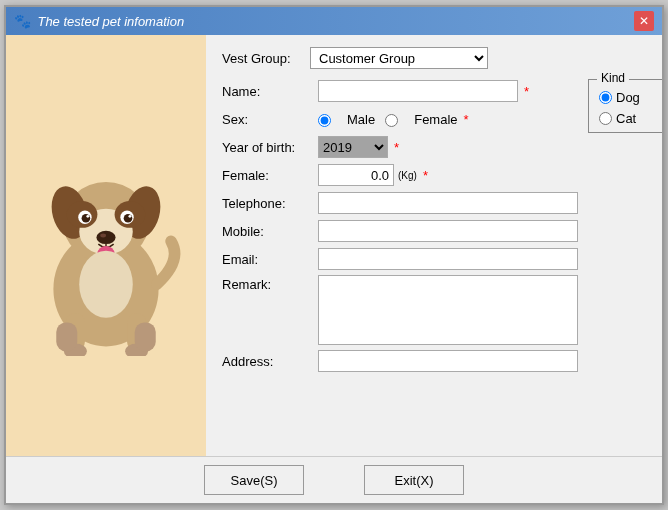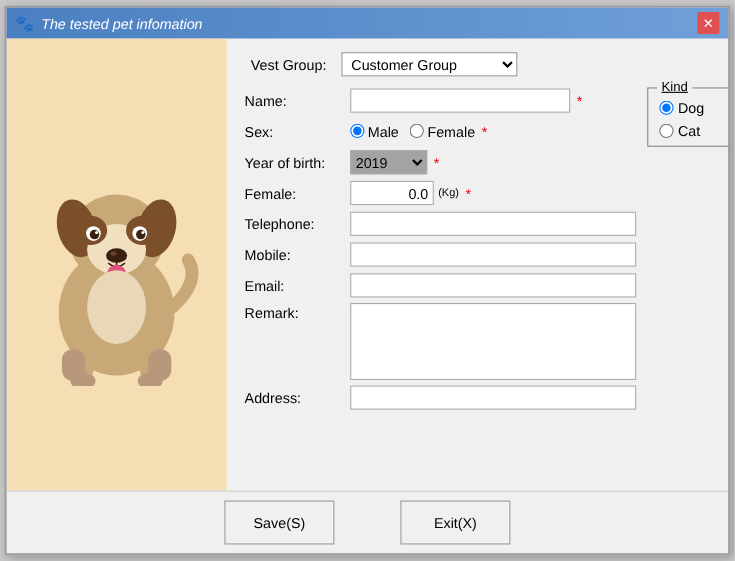--- a/index.html
+++ b/index.html
@@ -85,24 +85,24 @@
       overflow-y: auto;
     }
     .vest-row {
       display: flex;
       align-items: center;
       gap: 8px;
       margin-bottom: 10px;
     }
     .vest-label {
       min-width: 80px;
-      text-align: center;
+      text-align: left;
     }
     .vest-select {
-      width: 160px;
+      width: 178px;
       height: 22px;
       border: 1px solid #999;
       background: white;
       font-size: 13px;
       padding: 1px 4px;
     }
     .main-form {
       display: flex;
       gap: 10px;
       flex: 1;
@@ -119,21 +119,20 @@
       min-width: 100px;
       position: relative;
     }
     .kind-legend {
       position: absolute;
       top: -9px;
       left: 8px;
       background: #f0f0f0;
       padding: 0 4px;
       font-size: 12px;
-      text-decoration: underline;
     }
     .form-row {
       display: flex;
       align-items: center;
       gap: 6px;
       min-height: 24px;
     }
     .form-label {
       min-width: 90px;
       text-align: left;
@@ -150,22 +149,22 @@
       color: red;
       font-size: 13px;
     }
     .radio-group {
       display: flex;
       align-items: center;
       gap: 10px;
     }
     .radio-item {
       display: flex;
-      align-items: flex-start;
-      gap: 3px;
+      align-items: flex-end;
+      gap: 16px;
       font-size: 13px;
     }
     .year-select {
       width: 70px;
       height: 22px;
       border: 1px solid #aaa;
       background: #a3a3a3;
       font-size: 13px;
     }
     .weight-group {
@@ -199,21 +198,21 @@
     .bottom-bar {
       display: flex;
       justify-content: center;
       gap: 60px;
       padding: 8px 16px;
       border-top: 1px solid #ccc;
       flex-shrink: 0;
     }
     .bottom-btn {
       width: 100px;
-      height: 40px;
+      height: 30px;
       background: #f0f0f0;
       border: 1px solid #999;
       font-size: 13px;
       cursor: pointer;
       display: flex;
       align-items: center;
       justify-content: center;
     }
     .kind-radio {
       display: flex;

